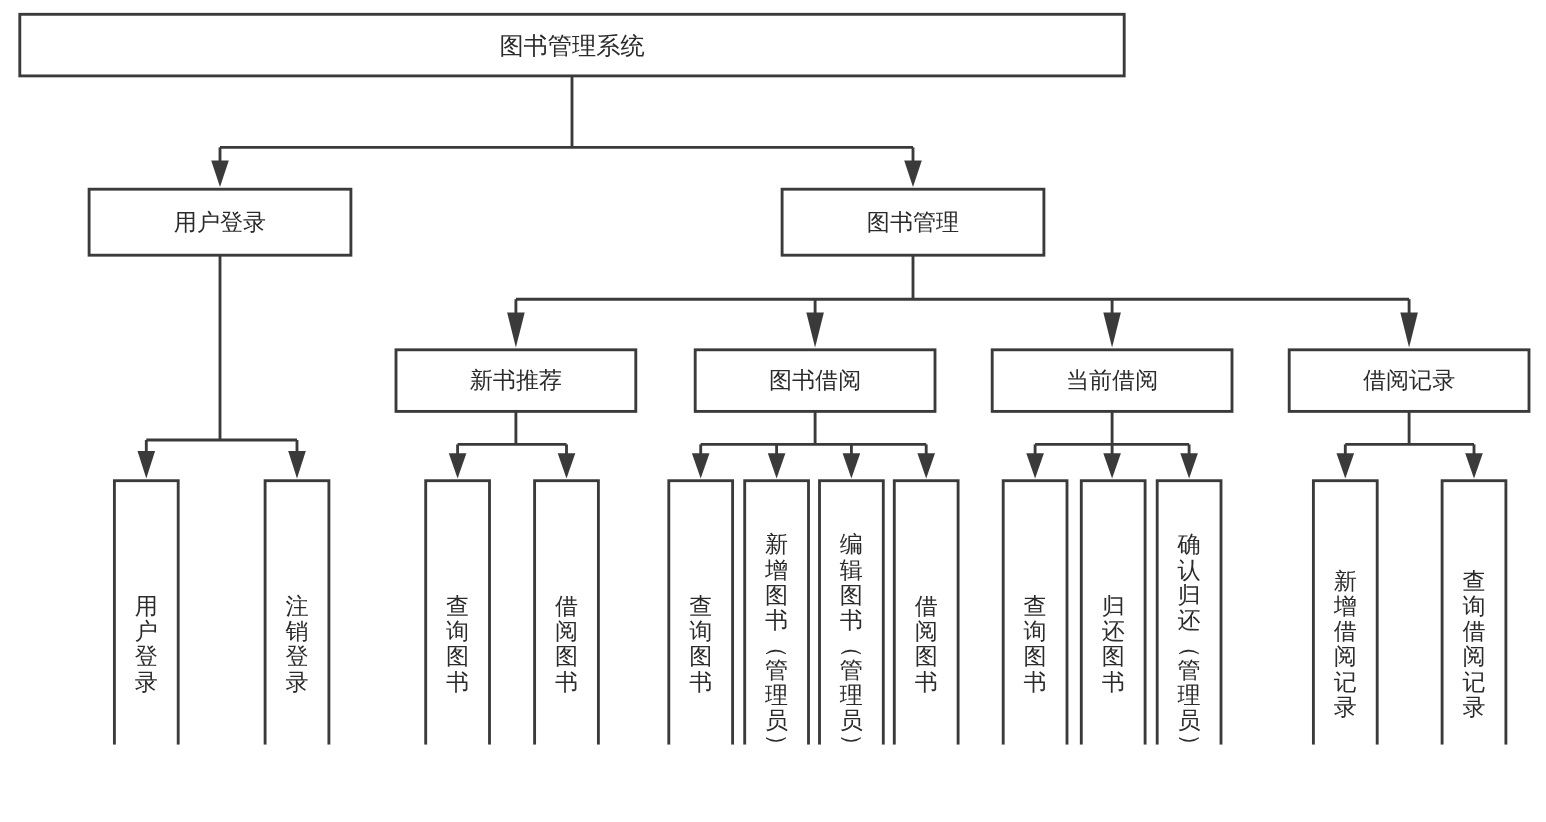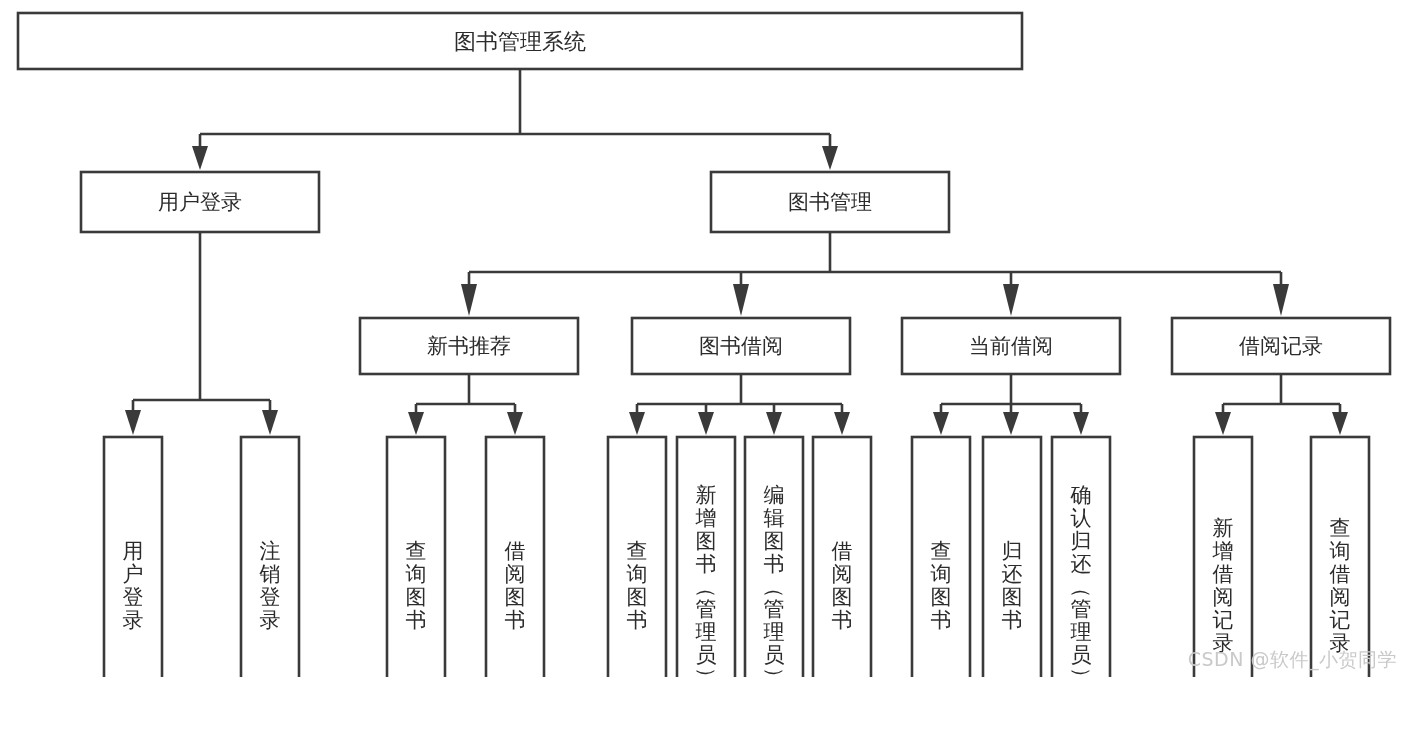--- a/index.html
+++ b/index.html
@@ -212,14 +212,13 @@
       <div class="vlabel" style="left: 677px; top: 437px; width: 58px; height: 298px;"><span>新</span><span>增</span><span>图</span><span>书</span><span class="rot">（</span><span>管</span><span>理</span><span>员</span><span class="rot">）</span></div>
       <div class="vlabel" style="left: 745px; top: 437px; width: 58px; height: 298px;"><span>编</span><span>辑</span><span>图</span><span>书</span><span class="rot">（</span><span>管</span><span>理</span><span>员</span><span class="rot">）</span></div>
       <div class="vlabel" style="left: 813px; top: 437px; width: 58px; height: 298px;"><span>借</span><span>阅</span><span>图</span><span>书</span></div>
       <div class="vlabel" style="left: 912px; top: 437px; width: 58px; height: 298px;"><span>查</span><span>询</span><span>图</span><span>书</span></div>
       <div class="vlabel" style="left: 983px; top: 437px; width: 58px; height: 298px;"><span>归</span><span>还</span><span>图</span><span>书</span></div>
       <div class="vlabel" style="left: 1052px; top: 437px; width: 58px; height: 298px;"><span>确</span><span>认</span><span>归</span><span>还</span><span class="rot">（</span><span>管</span><span>理</span><span>员</span><span class="rot">）</span></div>
       <div class="vlabel" style="left: 1194px; top: 437px; width: 58px; height: 298px;"><span>新</span><span>增</span><span>借</span><span>阅</span><span>记</span><span>录</span></div>
       <div class="vlabel" style="left: 1311px; top: 437px; width: 58px; height: 298px;"><span>查</span><span>询</span><span>借</span><span>阅</span><span>记</span><span>录</span></div>
     </div>
 
-  <div class="watermark">CSDN @软件_小贺同学</div>
 </div>
 
 </body></html>

